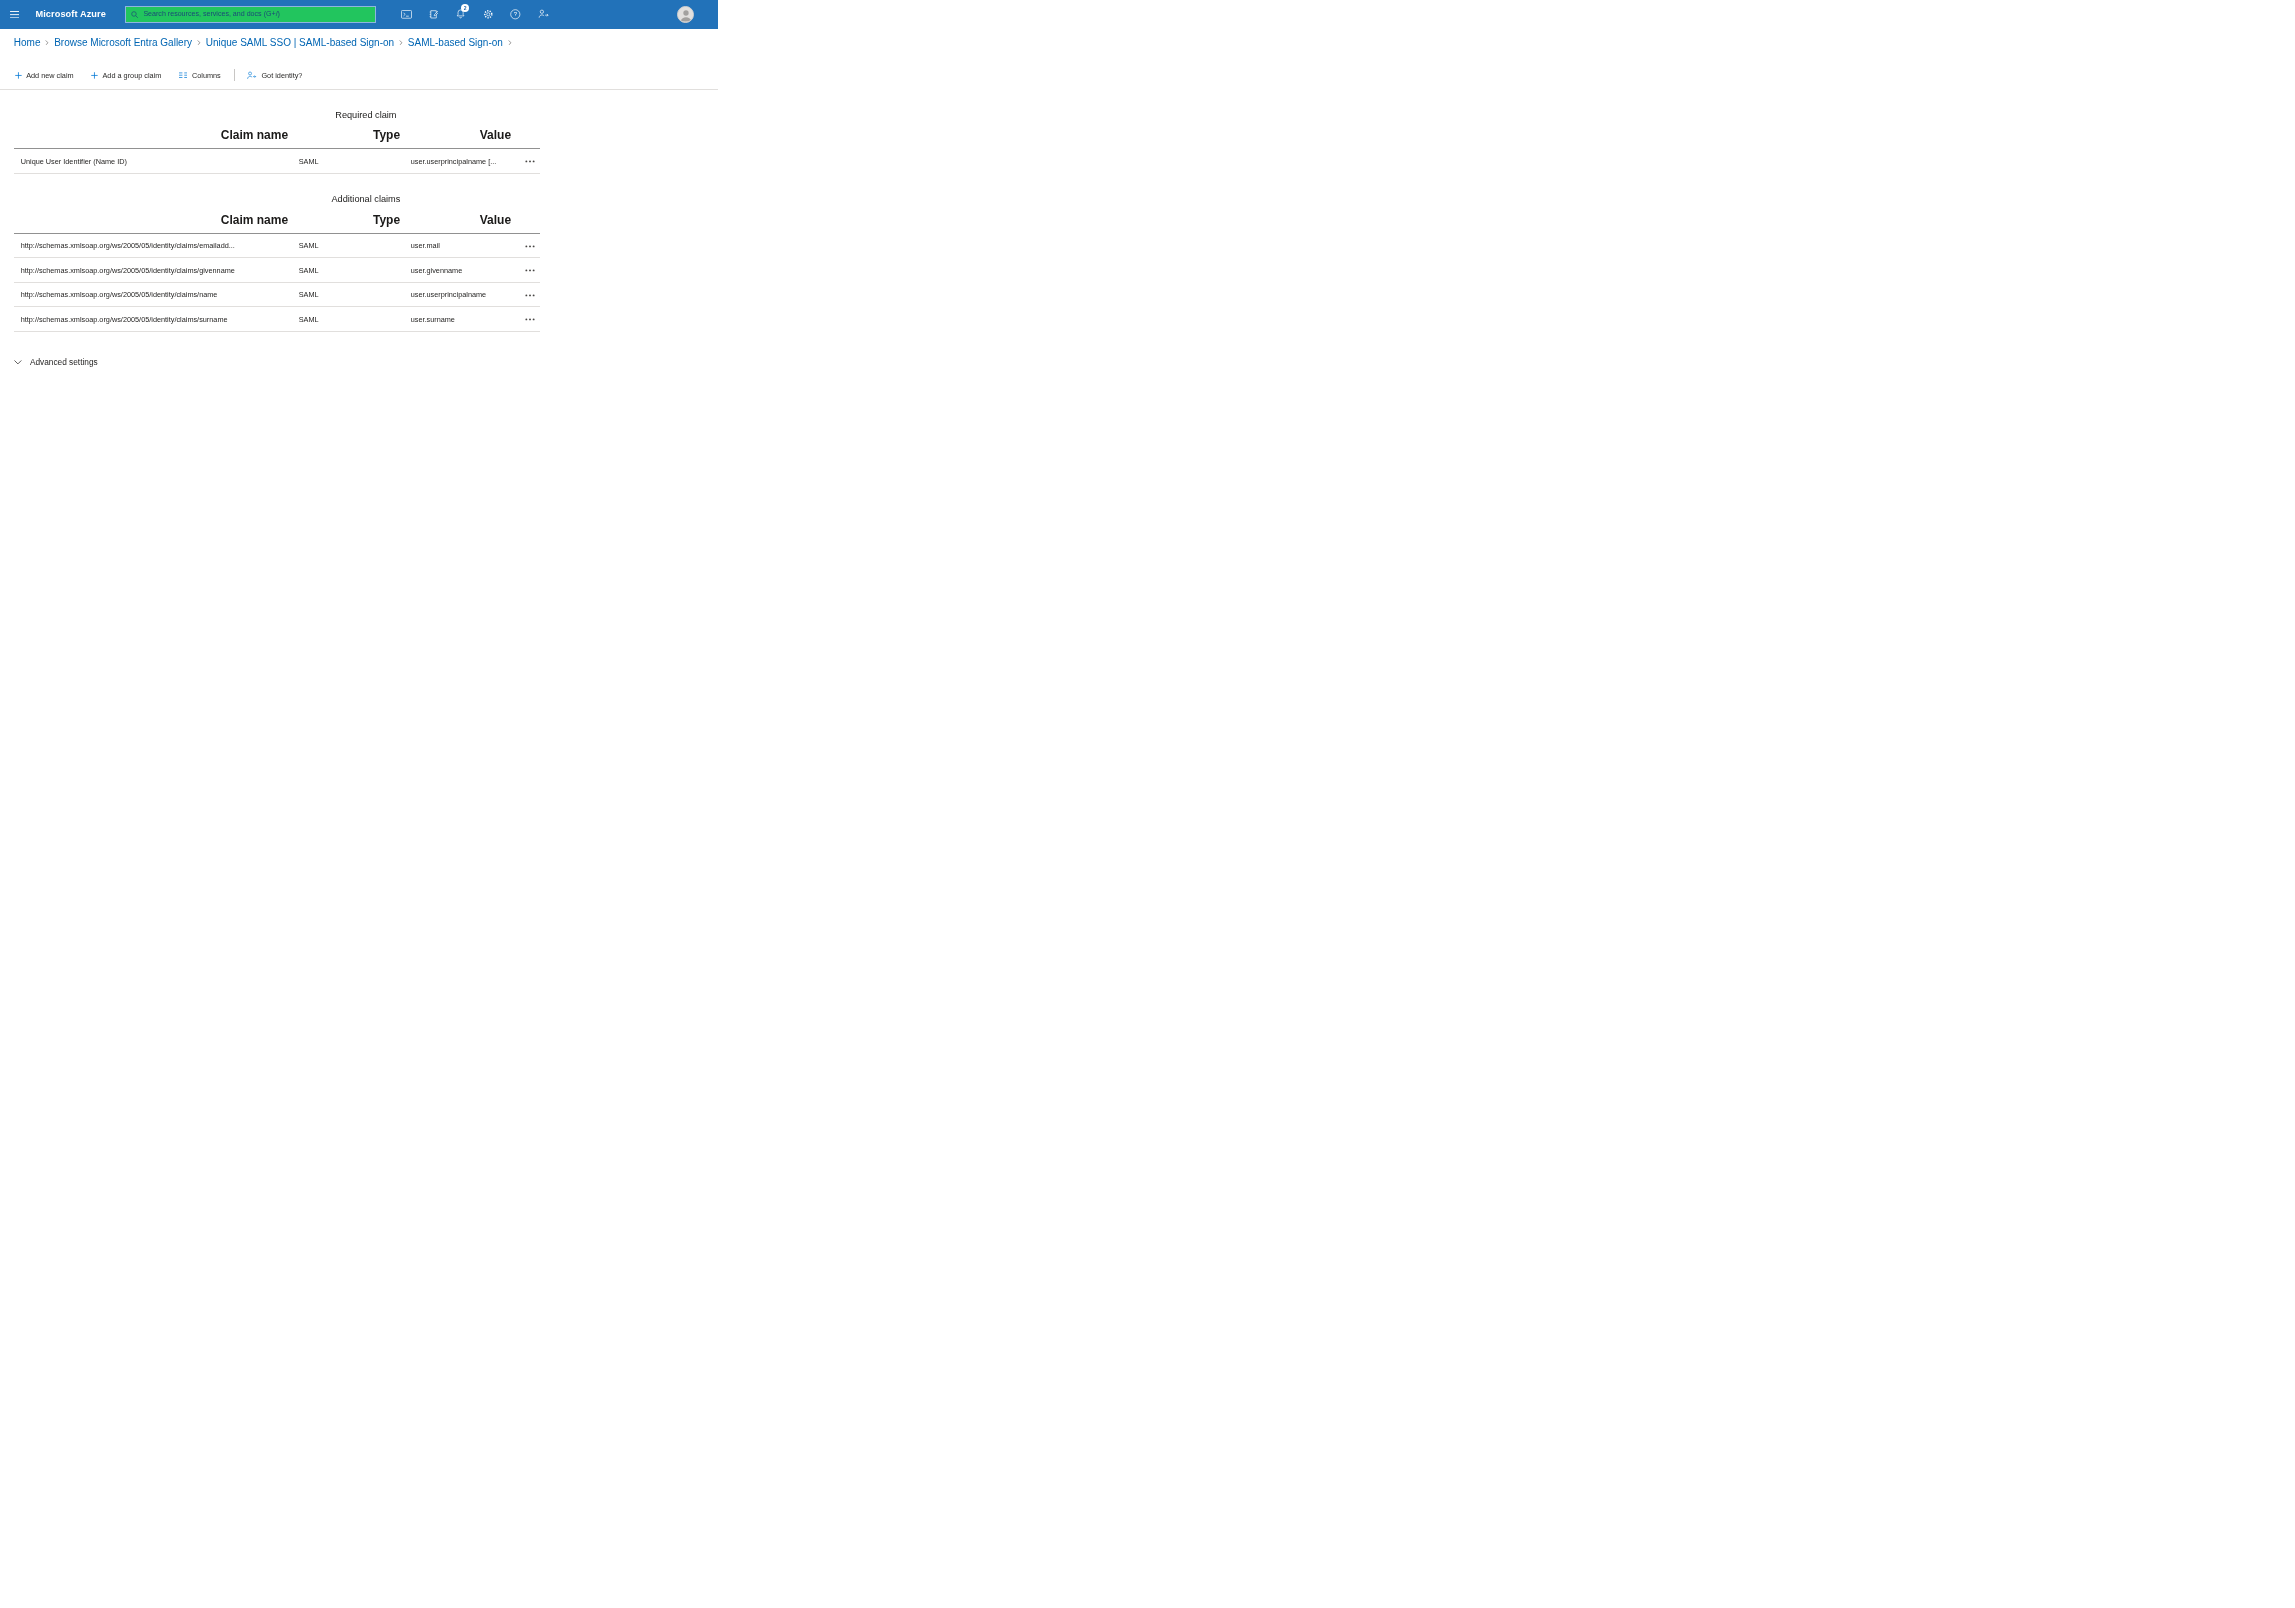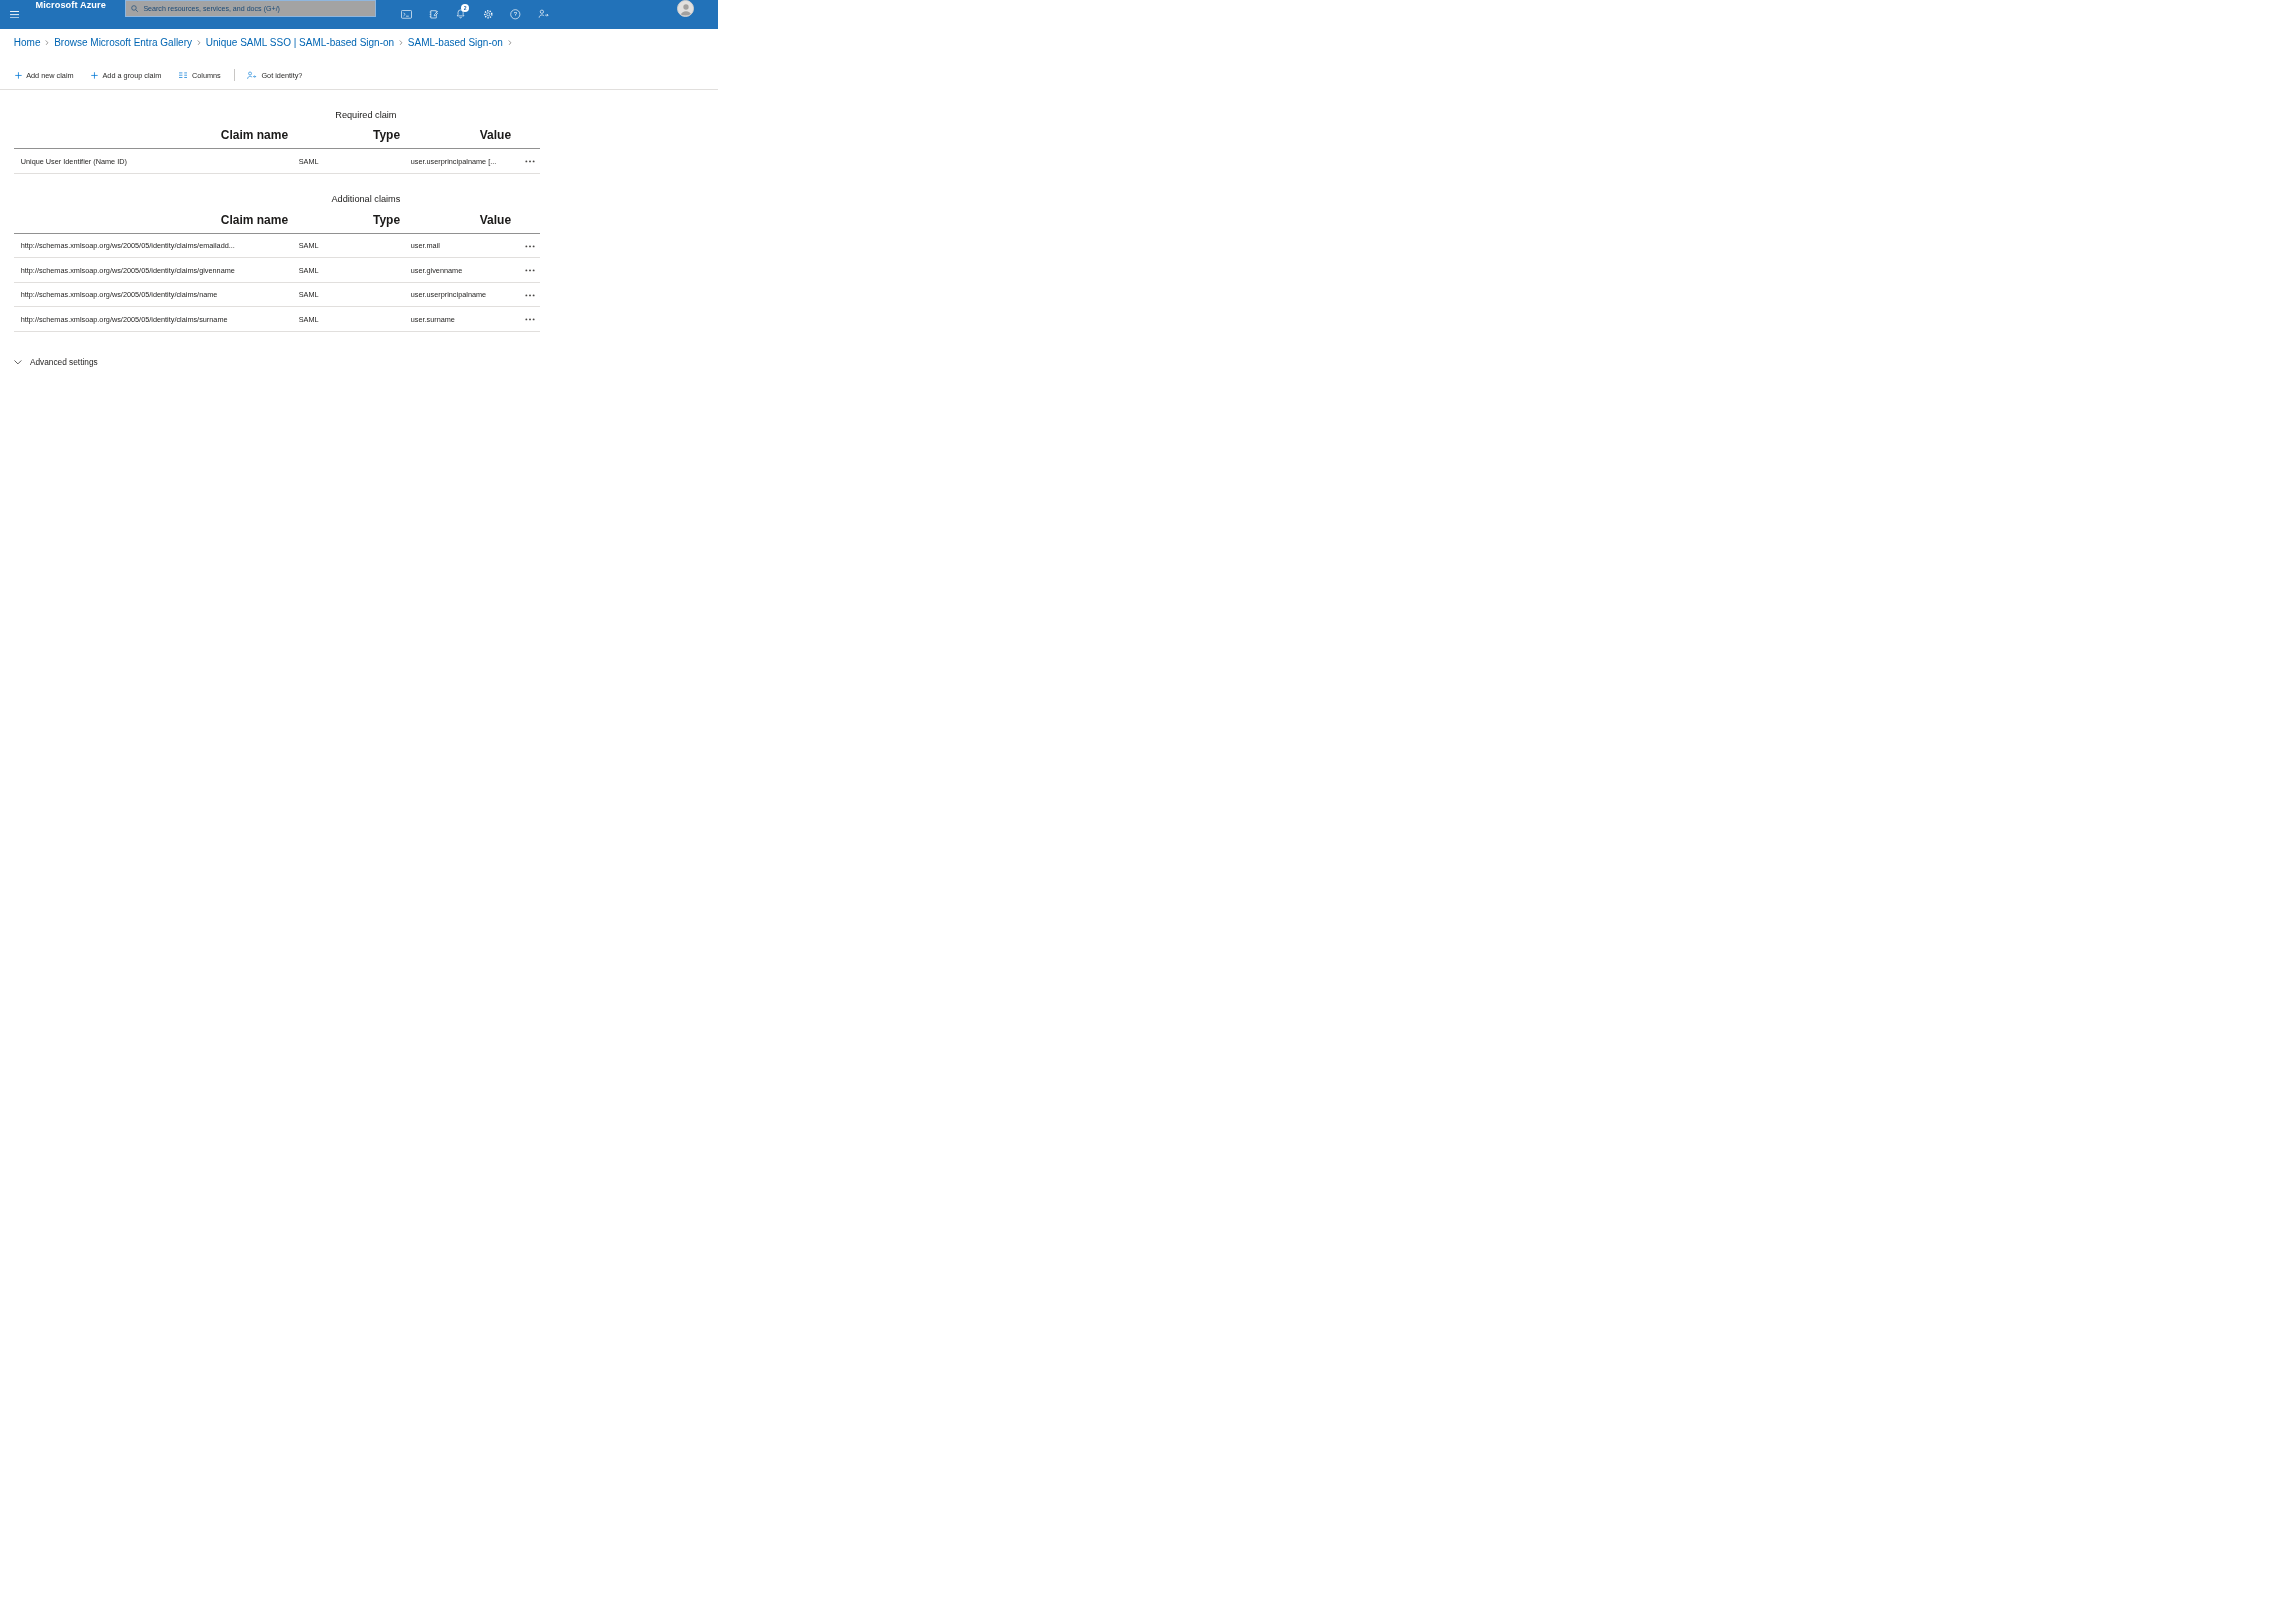--- a/index.html
+++ b/index.html
@@ -6,34 +6,34 @@
   html, body { background:#ffffff; }
   body {
     font-family:"Liberation Sans", sans-serif;
     color:#323130;
     width:718px;
   }
   .page { width:718px; min-height:402px; background:#fff; }
 
   
   .topbar {
-    height:28.5px; background:#2272b9; display:flex; align-items:flex-start;
+    height:28.5px; background:#2272b9; display:flex; align-items:center;
     padding-right:24px;
   }
   .topbar button { background:transparent; border:none; cursor:pointer; }
   .hamburger {
     width:29px; height:28.5px; display:flex; align-items:center; justify-content:center;
   }
   .azure-title {
     color:#fff; font-size:9.2px; font-weight:700; letter-spacing:0.1px;
     margin-left:6.4px; white-space:nowrap; cursor:pointer;
   }
   .searchbox {
     margin-left:19px; width:251px; height:17.4px; border-radius:0;
-    background:#a3a3a3; border:0.5px solid #8fb6de;
+    background:#22c55e; border:0.5px solid #8fb6de;
     display:flex; align-items:center; padding:0 5.5px;
   }
   .searchbox svg { flex:0 0 auto; }
   .searchbox input {
     flex:1; border:none; background:transparent; outline:none;
     font-family:"Liberation Sans", sans-serif;
     font-size:7.1px; color:#16436e; margin-left:4.6px;
   }
   .searchbox input::placeholder { color:#1b4a77; opacity:1; }
   .top-icons { display:flex; align-items:center; margin-left:16.5px; }

